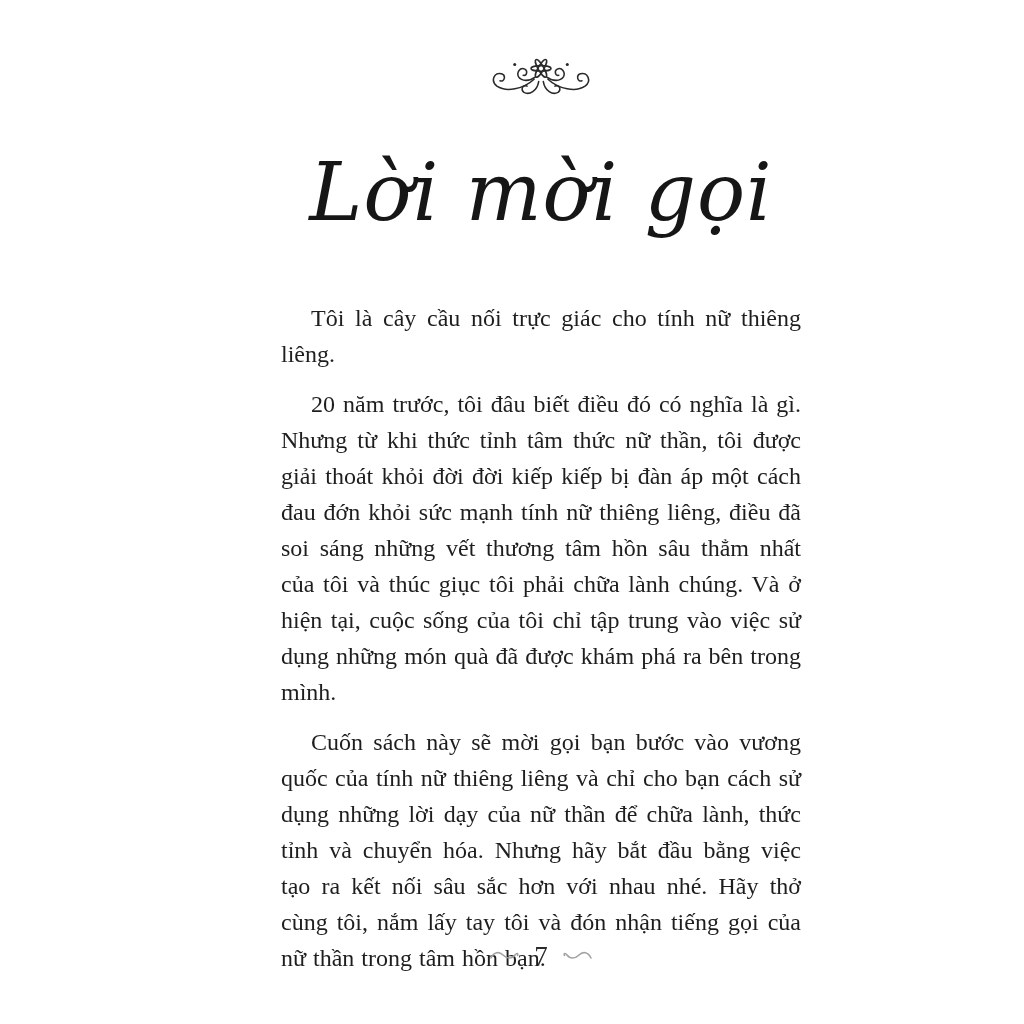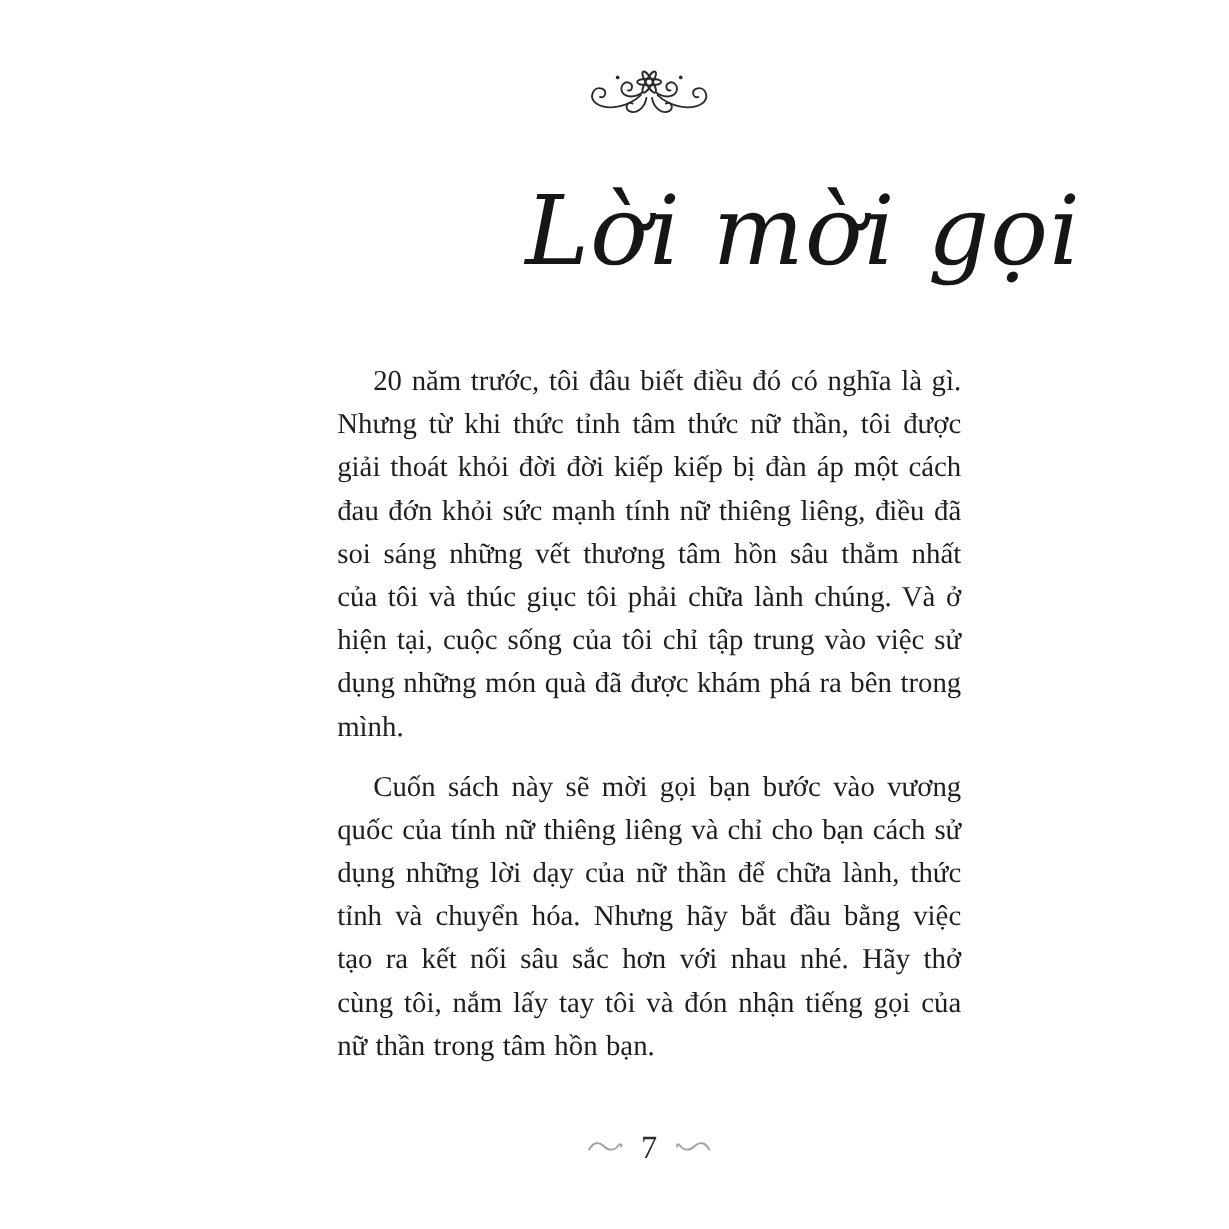--- a/index.html
+++ b/index.html
@@ -27,21 +27,21 @@
   .ornament-top svg {
     width: 116px;
     height: 48px;
   }
   .chapter-title {
     position: absolute;
     top: 128px;
     left: 181px;
     width: 720px;
     margin: 0;
-    text-align: right;
+    text-align: center;
     font-family: "DejaVu Serif", "Liberation Serif", serif;
     font-style: italic;
     font-weight: 400;
     font-size: 80px;
     line-height: 130px;
     letter-spacing: 1px;
     color: #161616;
   }
   .body-text {
     position: absolute;
@@ -100,20 +100,21 @@
       <path d="M82,26 C90,32 100,32 104,26 C107,20 102,13 96,16 C92,18 93,25 98,24"></path>
       <path d="M84,29 C98,42 120,46 132,38 C141,31 135,19 126,22 C120,24 122,33 128,31"></path>
       <path d="M78,32 C80,44 90,50 97,46 C102,42 98,35 93,38"></path>
       <circle cx="109" cy="10" r="2" fill="#2a2a2a" stroke="none"></circle>
     </svg>
   </div>
 
   <h1 class="chapter-title">Lời mời gọi</h1>
 
   <div class="body-text">
+    <p>Tôi là cây cầu nối trực giác cho tính nữ thiêng liêng.</p>
     <p>20 năm trước, tôi đâu biết điều đó có nghĩa là gì. Nhưng từ khi thức tỉnh tâm thức nữ thần, tôi được giải thoát khỏi đời đời kiếp kiếp bị đàn áp một cách đau đớn khỏi sức mạnh tính nữ thiêng liêng, điều đã soi sáng những vết thương tâm hồn sâu thẳm nhất của tôi và thúc giục tôi phải chữa lành chúng. Và ở hiện tại, cuộc sống của tôi chỉ tập trung vào việc sử dụng những món quà đã được khám phá ra bên trong mình.</p>
     <p>Cuốn sách này sẽ mời gọi bạn bước vào vương quốc của tính nữ thiêng liêng và chỉ cho bạn cách sử dụng những lời dạy của nữ thần để chữa lành, thức tỉnh và chuyển hóa. Nhưng hãy bắt đầu bằng việc tạo ra kết nối sâu sắc hơn với nhau nhé. Hãy thở cùng tôi, nắm lấy tay tôi và đón nhận tiếng gọi của nữ thần trong tâm hồn bạn.</p>
   </div>
 
   <div class="footer">
     <span class="swash">
       <svg viewBox="0 0 30 12" fill="none" stroke="#a2a2a2" stroke-width="1.6" stroke-linecap="round">
         <path d="M1,8 C4,2 9,1 13,5 C17,9 22,9 25,5 C27,2.5 28.5,3.5 27.5,5.5"></path>
       </svg>
     </span>

